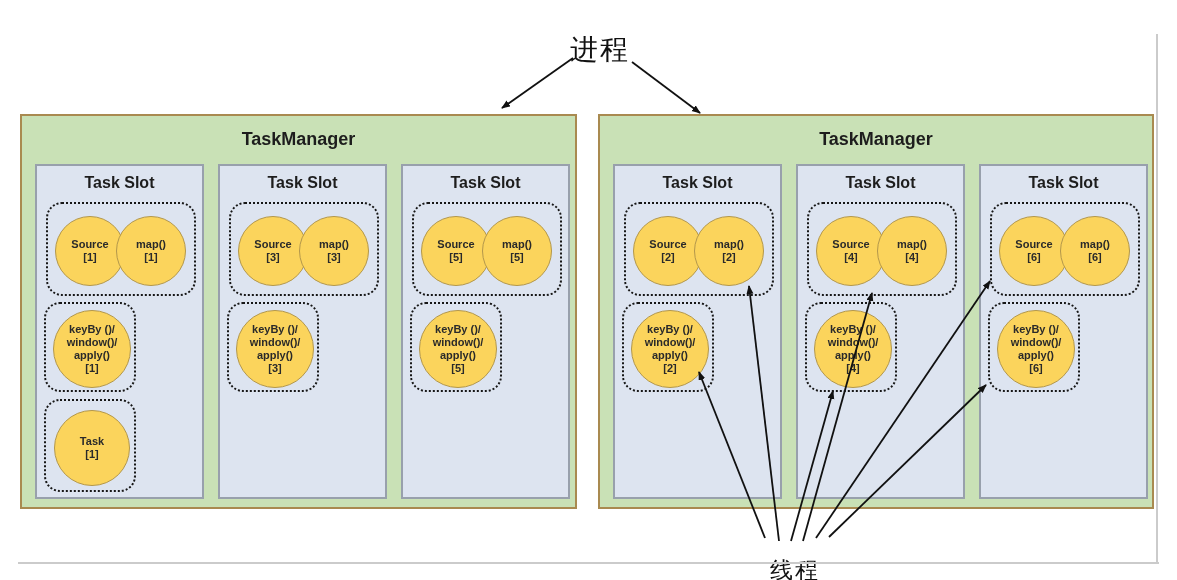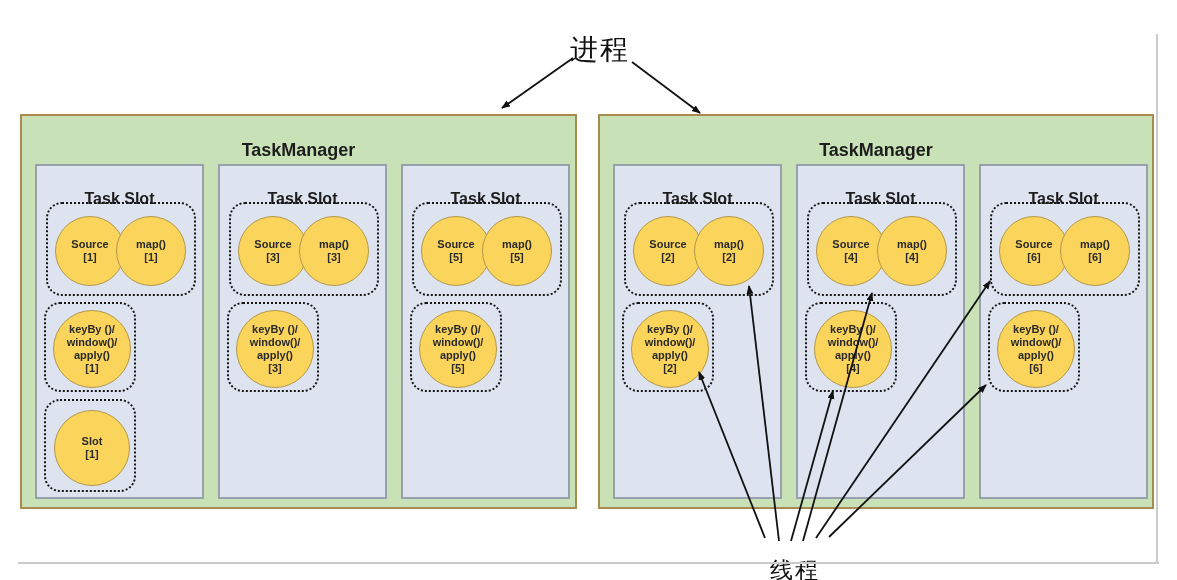--- a/index.html
+++ b/index.html
@@ -4,27 +4,27 @@
 <style>
   html,body{margin:0;padding:0;background:#ffffff;}
   .canvas{
     position:relative;width:1177px;height:580px;background:#ffffff;overflow:hidden;
     font-family:"Liberation Sans","DejaVu Sans",sans-serif;color:#252525;
   }
   .tm{
     position:absolute;background:#c9e1b6;border:2px solid #a98a50;box-sizing:border-box;
   }
   .tm-title{
-    text-align:center;margin-top:24px;font-size:18px;font-weight:600;color:#1d1d1d;
+    text-align:center;margin-top:13px;font-size:18px;font-weight:600;color:#1d1d1d;
   }
   .slot{
     position:absolute;background:#dde4f0;border:2px solid #98a0ac;box-sizing:border-box;
   }
   .slot-title{
-    text-align:center;margin-top:24px;font-size:16px;font-weight:600;color:#1d1d1d;
+    text-align:center;margin-top:8px;font-size:16px;font-weight:600;color:#1d1d1d;
   }
   .opgroup{
     position:absolute;border:2px dotted #161616;border-radius:16px;box-sizing:border-box;
   }
   .opcircle{
     position:absolute;border-radius:50%;background:#fbd45c;border:1.5px solid #b3974b;
     box-sizing:border-box;display:flex;flex-direction:column;align-items:center;justify-content:center;
     text-align:right;font-size:11px;line-height:13px;font-weight:600;color:#2a2a2a;
   }
   .opcircle div{white-space:nowrap;}
@@ -62,21 +62,21 @@
           <div class="opgroup" style="left: 7px; top: 136px; width: 92px; height: 90px;">
             <div class="opcircle" style="left: 7px; top: 6px; width: 78px; height: 78px;">
               <div>keyBy ()/</div>
               <div>window()/</div>
               <div>apply()</div>
               <div>[1]</div>
             </div>
           </div>
           <div class="opgroup" style="left: 7px; top: 233px; width: 92px; height: 93px;">
             <div class="opcircle" style="left: 8px; top: 9px; width: 76px; height: 76px;">
-              <div>Slot</div>
+              <div>Task</div>
               <div>[1]</div>
             </div>
           </div>
         </div>
         <div class="slot" style="left: 196px; top: 48px; width: 169px; height: 335px;">
           <div class="slot-title">Task Slot</div>
           <div class="opgroup" style="left: 9px; top: 36px; width: 150px; height: 94px;">
             <div class="opcircle" style="left: 7px; top: 12px; width: 70px; height: 70px;">
               <div>Source</div>
               <div>[3]</div>

